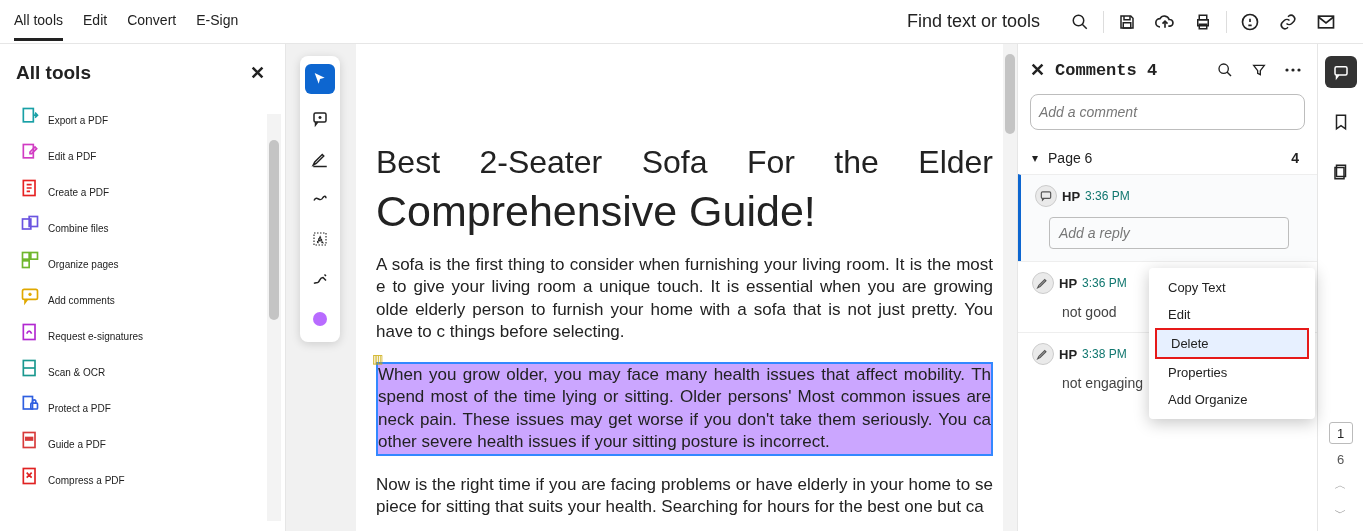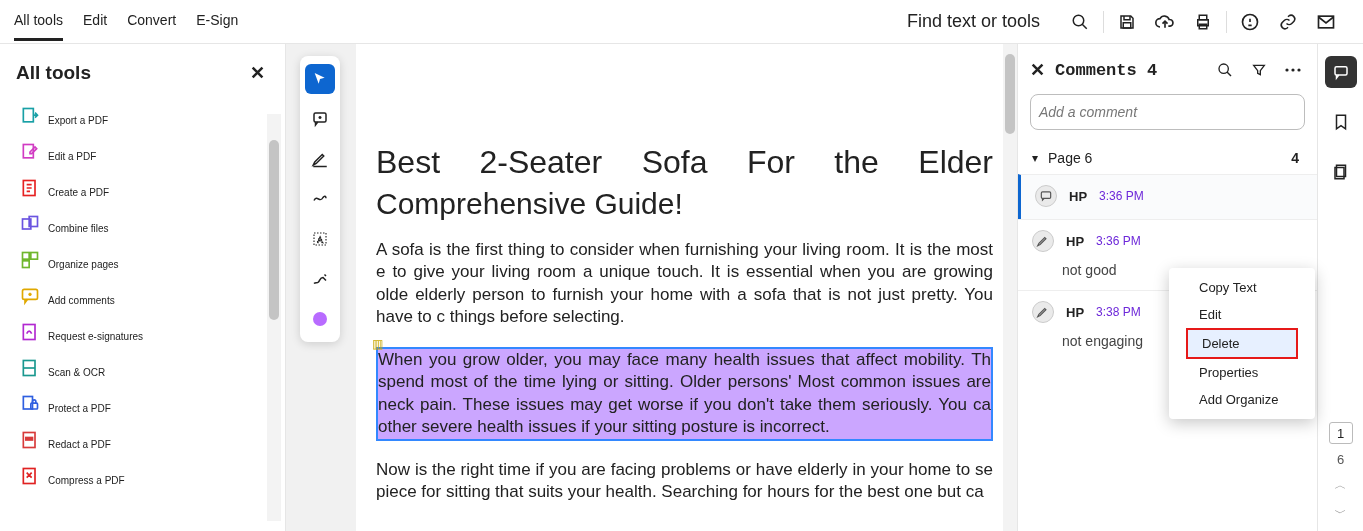--- a/index.html
+++ b/index.html
@@ -26,45 +26,45 @@
 .doc-area { flex: 1; display: flex; position: relative; background: #f1f1f1; }
 .tool-palette { position: absolute; left: 14px; top: 12px; width: 40px; background: #fff; border-radius: 8px; box-shadow: 0 2px 10px rgba(0,0,0,0.15); display: flex; flex-direction: column; align-items: center; padding: 8px 0; gap: 10px; }
 .palette-btn { width: 30px; height: 30px; display: flex; align-items: center; justify-content: center; border-radius: 6px; cursor: pointer; font-size: 18px; }
 .palette-btn.selected { background: #0d66d0; color: #fff; }
 .purple-dot { width: 14px; height: 14px; border-radius: 50%; background: #b86bff; }
 
 .page { position: absolute; left: 70px; top: 0; right: 0; bottom: 0; background: #fff; padding: 0 0 0 20px; overflow: hidden; }
 .page-scroll { position: absolute; right: 0; top: 0; bottom: 0; width: 14px; background: #f3f3f3; }
 .page-thumb { position: absolute; top: 10px; width: 10px; left: 2px; height: 80px; background: #c4c4c4; border-radius: 6px; }
 .doc-title { font-size: 32px; font-weight: 400; margin-top: 100px; margin-right: 24px; font-family: Arial, sans-serif; text-align: justify; text-align-last: justify; }
-.doc-title-2 { font-size: 30px; margin-top: 6px; text-align: center; text-align-last: left; }
+.doc-title-2 { font-size: 43px; margin-top: 6px; text-align: center; text-align-last: left; }
 .para { font-size: 17px; margin-top: 18px; margin-right: 24px; line-height: 1.32; text-align: justify; font-family: Arial, sans-serif; }
 .hl-block { border: 2px solid #3388ff; padding: 0; margin-top: 18px; margin-right: 24px; position: relative; }
 .hl-span { background: #cba6ff; font-size: 17px; line-height: 1.32; text-align: justify; display: block; font-family: Arial, sans-serif; }
 .note-icon { position: absolute; top: -12px; left: -6px; font-size: 12px; color: #c9a700; }
 
 .comments-panel { width: 300px; border-left: 1px solid #e6e6e6; display: flex; flex-direction: column; position: relative; background: #fff; }
 .comments-header { display: flex; align-items: center; padding: 14px 12px 12px 12px; gap: 10px; }
 .close-c { font-size: 18px; font-weight: 600; cursor: pointer; }
 .comments-title { font-size: 17px; font-weight: 700; flex: 1; font-family: Liberation Mono, monospace; }
 .ch-icon { width: 24px; height: 24px; display: flex; align-items: center; justify-content: center; cursor: pointer; }
 .add-comment-box { margin: 0 12px 12px 12px; border: 1px solid #bdbdbd; border-radius: 8px; padding: 9px 8px; font-style: italic; color: #777; font-size: 14px; }
 .page-row { display: flex; align-items: center; padding: 8px 18px 8px 14px; font-size: 14px; gap: 10px; }
 .page-row .count { margin-left: auto; font-weight: 600; }
 .chev { display: inline-block; font-size: 12px; }
 .comment-item { border-top: 1px solid #eee; padding: 10px 14px 12px 14px; position: relative; }
 .comment-item.active { border-left: 3px solid #0d66d0; background: #fafbfc; }
-.ci-head { display: flex; align-items: center; gap: 12px; font-size: 13px; }
+.ci-head { display: flex; align-items: center; gap: 5px; font-size: 13px; }
 .avatar { width: 22px; height: 22px; border-radius: 50%; background: #eaeaea; display: flex; align-items: center; justify-content: center; border: 1px solid #ccc; }
 .author { font-weight: 700; }
-.time { color: #6d28d9; font-size: 12px; }
+.time { color: #0f766e; font-size: 12px; }
 .ci-body { margin-top: 10px; margin-left: 30px; font-size: 14px; color: #444; }
 .reply-box { margin: 10px 14px 0 14px; border: 1px solid #bdbdbd; border-radius: 4px; padding: 7px 9px; font-style: italic; color: #777; font-size: 14px; }
 
-.context-menu { position: absolute; top: 224px; right: 2px; width: 146px; background: #fff; box-shadow: 0 4px 16px rgba(0,0,0,0.22); border-radius: 4px; padding: 6px 16px; z-index: 50; }
+.context-menu { position: absolute; top: 224px; right: 2px; width: 166px; background: #fff; box-shadow: 0 4px 16px rgba(0,0,0,0.22); border-radius: 4px; padding: 6px 5px; z-index: 50; }
 .cm-item { padding: 6px 14px; font-size: 13px; cursor: pointer; display: flex; justify-content: space-between; align-items: center; }
 .cm-item.del { border: 2px solid #e61919; background: #e7f0ff; margin: 0 1px; }
 .cm-arrow { font-size: 12px; color: #666; }
 
 .right-rail { width: 46px; border-left: 1px solid #e6e6e6; display: flex; flex-direction: column; align-items: center; padding-top: 12px; gap: 18px; position: relative; }
 .rail-btn { width: 32px; height: 32px; display: flex; align-items: center; justify-content: center; border-radius: 6px; cursor: pointer; }
 .rail-btn.active { background: #333; color: #fff; }
 .rail-bottom { position: absolute; bottom: 8px; width: 100%; display: flex; flex-direction: column; align-items: center; gap: 8px; }
 .page-num { width: 24px; height: 22px; border: 1px solid #bbb; border-radius: 3px; display: flex; align-items: center; justify-content: center; font-size: 13px; }
 .page-total { font-size: 13px; color: #555; }
@@ -224,21 +224,21 @@
         </div>
       <span>Protect a PDF</span>
     </div>
     <div class="side-item">
       <div class="side-icon">
           <svg width="20" height="20" viewBox="0 0 24 24" fill="none" stroke="#d83a3a" stroke-width="2">
             <rect x="4" y="3" width="14" height="18"></rect>
             <rect x="7" y="9" width="8" height="3" fill="#d83a3a"></rect>
           </svg>
         </div>
-      <span>Redact a PDF</span>
+      <span>Guide a PDF</span>
     </div>
     <div class="side-item">
       <div class="side-icon">
           <svg width="20" height="20" viewBox="0 0 24 24" fill="none" stroke="#e02222" stroke-width="2">
             <rect x="4" y="3" width="14" height="18"></rect>
             <path d="M8 8l3 3-3 3M14 8l-3 3 3 3"></path>
           </svg>
         </div>
       <span>Compress a PDF</span>
     </div>
@@ -339,20 +339,21 @@
       <div class="ci-head">
         <div class="avatar">
             <svg width="14" height="14" viewBox="0 0 24 24" fill="none" stroke="#555" stroke-width="2">
               <rect x="4" y="5" width="16" height="11" rx="2"></rect>
               <path d="M9 16l-3 3v-3"></path>
             </svg>
           </div>
         <span class="author">HP</span>
         <span class="time">3:36 PM</span>
       </div>
+      <div class="reply-box">Add a reply</div>
     </div>
 
     <div class="comment-item">
       <div class="ci-head">
         <div class="avatar">
             <svg width="14" height="14" viewBox="0 0 24 24" fill="none" stroke="#555" stroke-width="2">
               <path d="M3 20l4-2 10-10-2-2L5 16z"></path>
             </svg>
           </div>
         <span class="author">HP</span>

